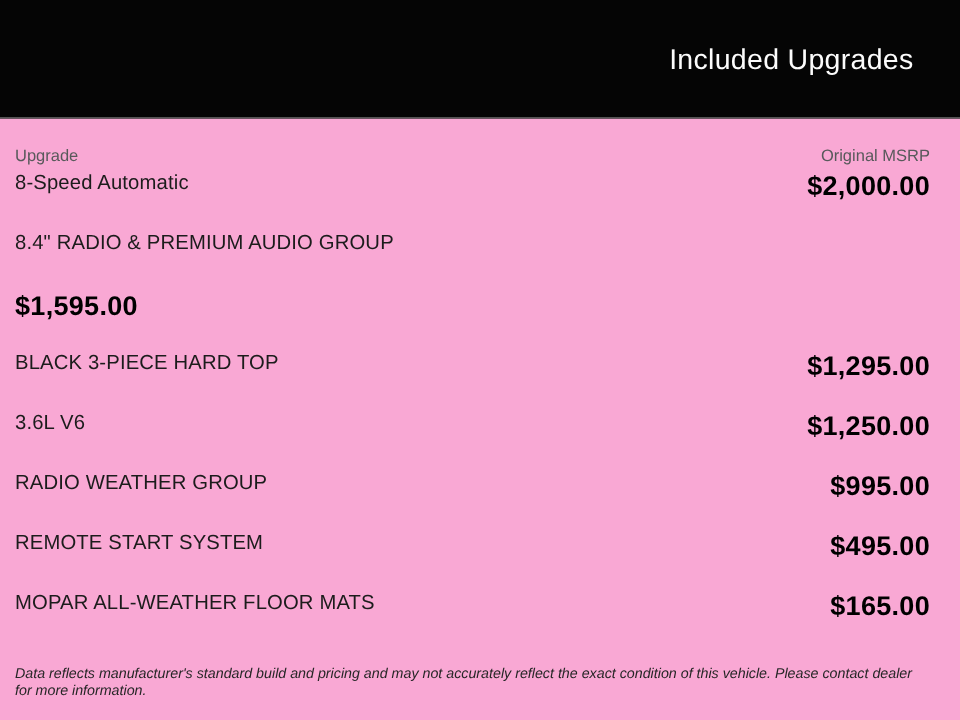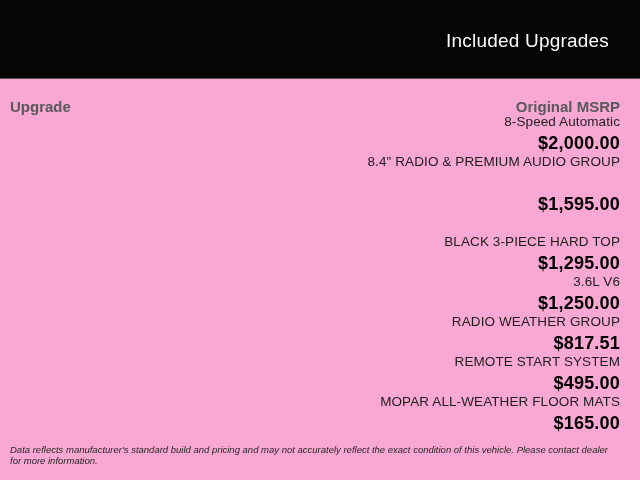--- a/index.html
+++ b/index.html
@@ -37,33 +37,31 @@
     padding: 0 20px 0 10px;
   }
   .col-header {
     display: flex;
     justify-content: space-between;
     align-items: baseline;
     margin-top: 19px;
     height: 13px;
   }
   .col-label {
-    font-size: 15px;
+    font-size: 11px;
     color: var(--column_label, #58595b);
-    font-weight: bold;
   }
   .rows {
     margin-top: 3px;
   }
   .row {
     height: 40px;
     display: flex;
     justify-content: space-between;
-    align-items: flex-end;
-    flex-direction: column;
+    align-items: flex-start;
   }
   .row .label {
     font-size: 13.5px;
     color: var(--row_label, #1c1c1c);
     letter-spacing: 0.1px;
   }
   .row .price {
     font-size: 18px;
     font-weight: 700;
     color: var(--price, #000000);
@@ -110,21 +108,21 @@
     <span class="price">$1,295.00</span>
   </div>
 
   <div class="row">
     <span class="label">3.6L V6</span>
     <span class="price">$1,250.00</span>
   </div>
 
   <div class="row">
     <span class="label">RADIO WEATHER GROUP</span>
-    <span class="price">$817.51</span>
+    <span class="price">$995.00</span>
   </div>
 
   <div class="row">
     <span class="label">REMOTE START SYSTEM</span>
     <span class="price">$495.00</span>
   </div>
 
   <div class="row">
     <span class="label">MOPAR ALL-WEATHER FLOOR MATS</span>
     <span class="price">$165.00</span>

